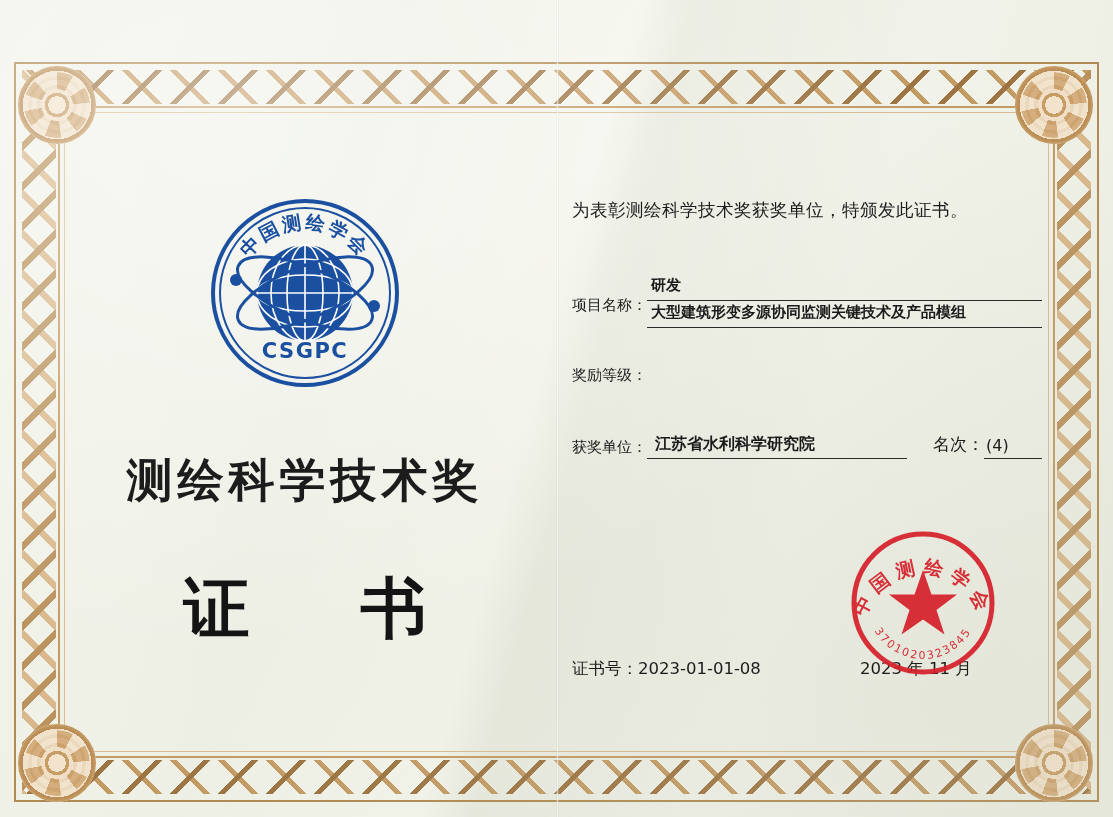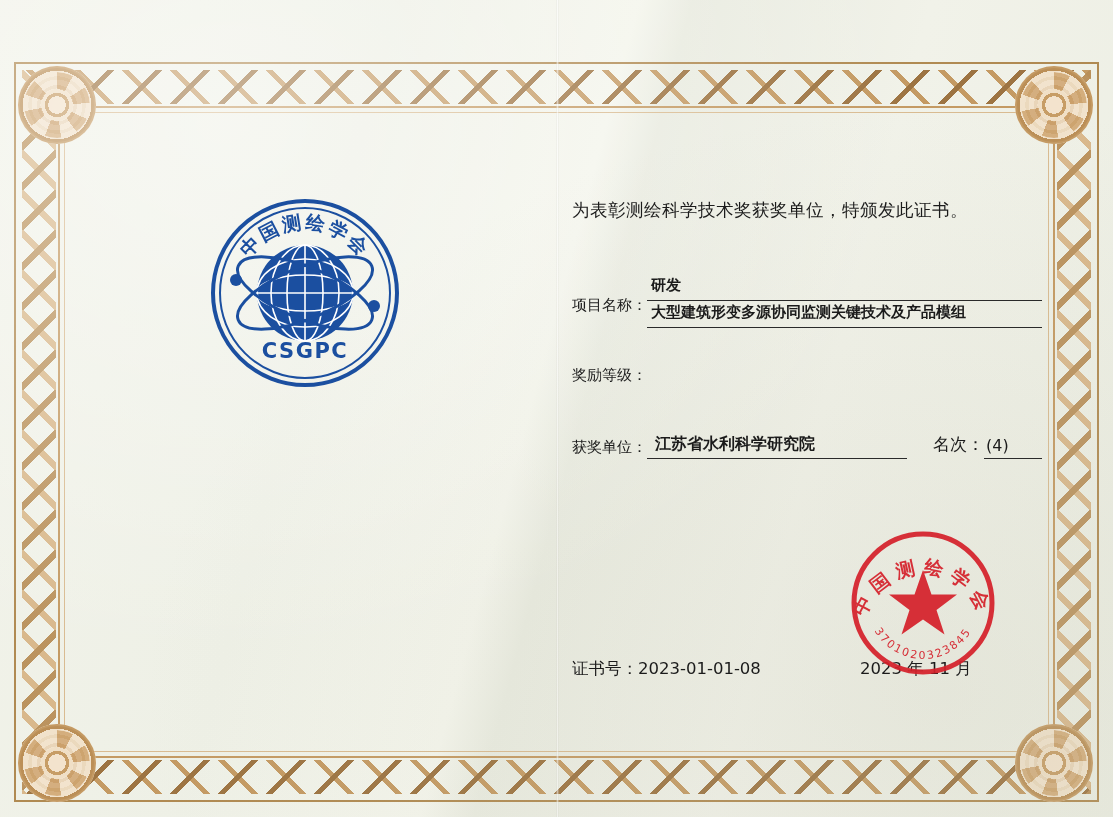--- a/index.html
+++ b/index.html
@@ -331,20 +331,22 @@
         <circle cx="164" cy="108" r="6" fill="#1b4fa0"></circle>
 
         <path id="arcTop" d="M 26,100 A 69,69 0 0 1 164,100" fill="none"></path>
         <text font-family="DejaVu Sans, Liberation Sans, sans-serif" font-size="19" font-weight="bold" fill="#1b4fa0" letter-spacing="3">
           <textPath href="#arcTop" startOffset="50%" text-anchor="middle">中国测绘学会</textPath>
         </text>
         <text x="95" y="160" text-anchor="middle" font-family="DejaVu Sans, Liberation Sans, sans-serif" font-size="21" font-weight="bold" fill="#1b4fa0" letter-spacing="1.5">CSGPC</text>
       </svg>
     </div>
 
+    <div class="award-title">测绘科学技术奖</div>
+    <div class="cert-word">证 书</div>
   </div>
 
   <div class="right-panel">
 
     <div class="intro">为表彰测绘科学技术奖获奖单位，特颁发此证书。</div>
 
     <div class="field field-project">
       <div class="field-label">项目名称：</div>
       <div class="project-lines">
         <div class="project-line">研发</div>

